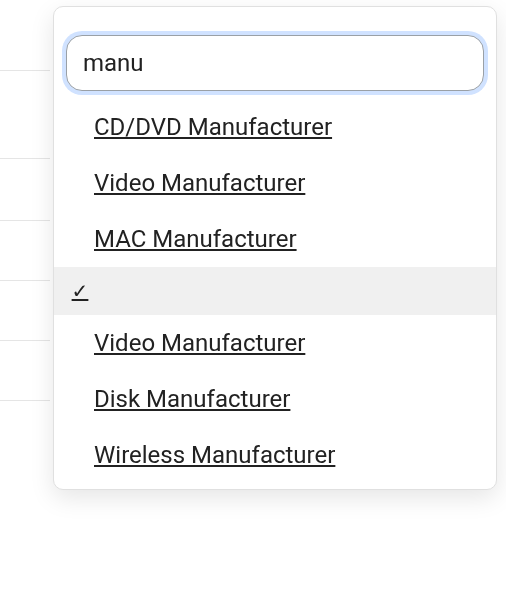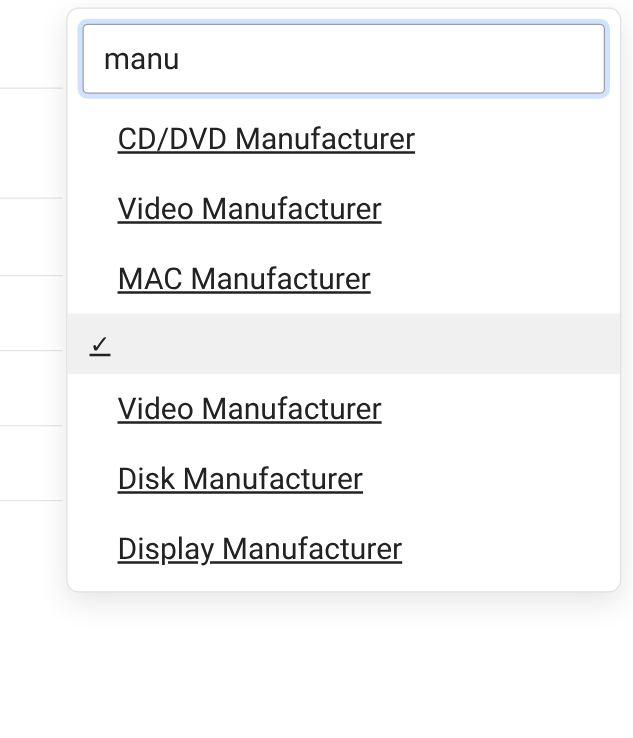--- a/index.html
+++ b/index.html
@@ -44,24 +44,25 @@
     }
     .search-wrapper {
       padding: 12px 12px 8px 12px;
     }
     .search-input {
       width: 100%;
       padding: 13px 16px;
       font-size: 24px;
       color: #222;
       border: 1px solid #9aa0a6;
-      border-radius: 4px;
+      border-radius: 16px;
       outline: none;
       box-shadow: 0 0 0 4px #d0e2ff;
       font-family: inherit;
+      margin-top: 16px;
     }
     .option-list {
       list-style: none;
     }
     .option {
       display: flex;
       align-items: flex-end;
       padding: 14px 16px 14px 12px;
       cursor: pointer;
       font-size: 24px;
@@ -124,16 +125,16 @@
     <li class="option">
       <span class="check-slot"></span>
       <span class="option-label">Video Manufacturer</span>
     </li>
     <li class="option">
       <span class="check-slot"></span>
       <span class="option-label">Disk Manufacturer</span>
     </li>
     <li class="option">
       <span class="check-slot"></span>
-      <span class="option-label">Display Manufacturer</span>
+      <span class="option-label">Wireless Manufacturer</span>
     </li>
   </ul>
 </div>
 
 </body></html>

